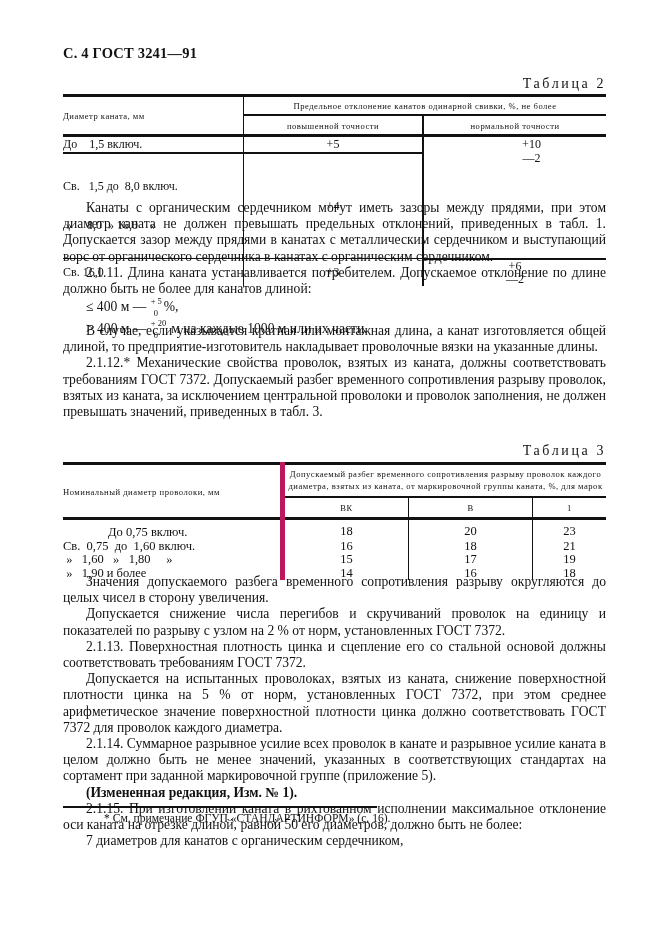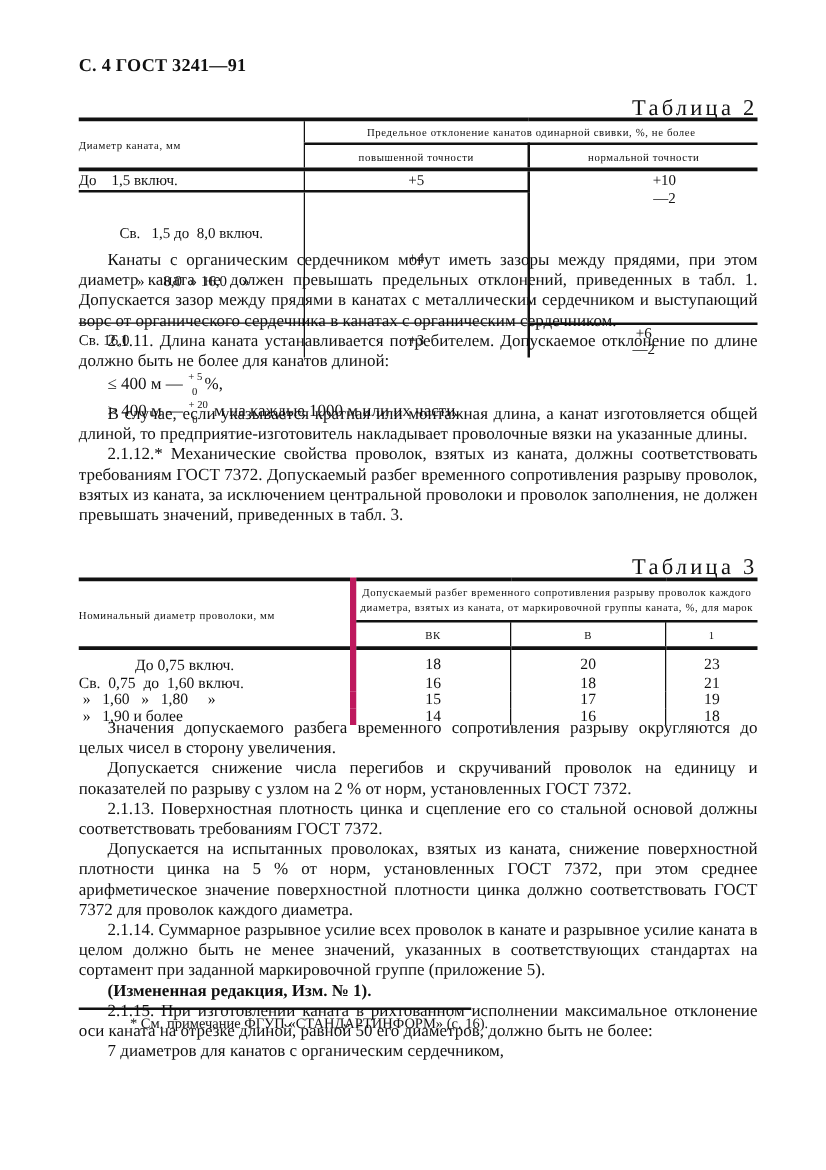--- a/index.html
+++ b/index.html
@@ -1,35 +1,35 @@
 <!DOCTYPE html>
 <html><head>
 <meta charset="utf-8">
 <style>
   html, body { margin: 0; padding: 0; background: #ffffff; }
   body { width: 661px; height: 936px; position: relative; overflow: hidden;
          font-family: "Liberation Serif", "DejaVu Serif", serif; color: #111; }
   .running-head { position: absolute; left: 63px; top: 45px; font-weight: bold; font-size: 14.5px; letter-spacing: 0.2px; }
-  .tcap { position: absolute; right: 55px; font-size: 18px; letter-spacing: 2.6px; }
+  .tcap { position: absolute; right: 55px; font-size: 14px; letter-spacing: 2.6px; }
   table { border-collapse: collapse; position: absolute; left: 63px; width: 543px; font-size: 12px; }
   td, th { padding: 0; font-weight: normal; }
   .small { font-size: 8.6px; letter-spacing: 0.5px; font-family: "Liberation Serif", serif; }
 
   
   #t2 { top: 94px; }
   #t2 .r-h1 td { height: 17px; }
   #t2 .r-h2 td { height: 18px; }
   #t2 td { vertical-align: middle; }
   #t2 .c1 { width: 180px; border-right: 1px solid #111; }
   #t2 .c2 { width: 178px; text-align: center; border-right: 2px solid #111; }
   #t2 .c3 { text-align: center; }
   .topthick { border-top: 3px solid #111; }
   .bthick { border-bottom: 3px solid #111; }
   .bmed { border-bottom: 2px solid #111; }
-  .bthin { border-bottom: 1px solid #111; text-align: center; }
+  .bthin { border-bottom: 1px solid #111; }
 
   .body-text { position: absolute; left: 63px; width: 543px; font-size: 13.6px; line-height: 16.2px; text-align: justify; }
   .body-text p { margin: 0; text-indent: 23px; }
   .body-text p.ind { text-indent: 0; padding-left: 23px; }
   .frac { display: inline-block; position: relative; width: 14px; height: 14px; vertical-align: middle; font-size: 8.5px; line-height: 8px; }
   .frac .sup { position: absolute; top: -4px; left: 1px; white-space: nowrap; }
   .frac .sub { position: absolute; top: 8px; left: 4px; }
 
   
   #t3 { top: 462px; font-size: 12.5px; }

